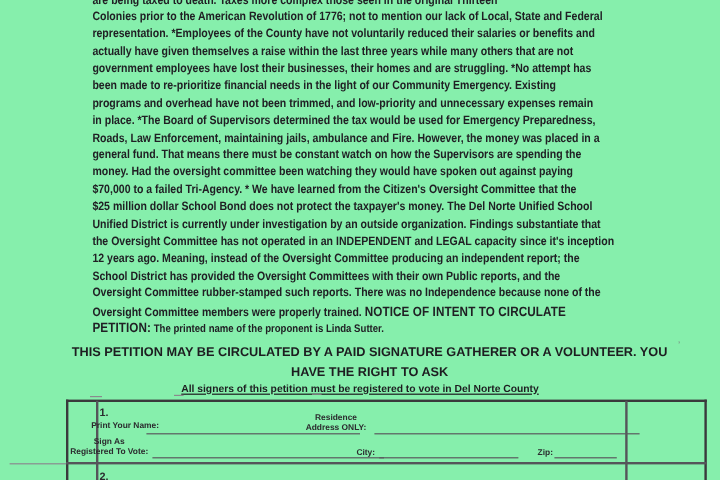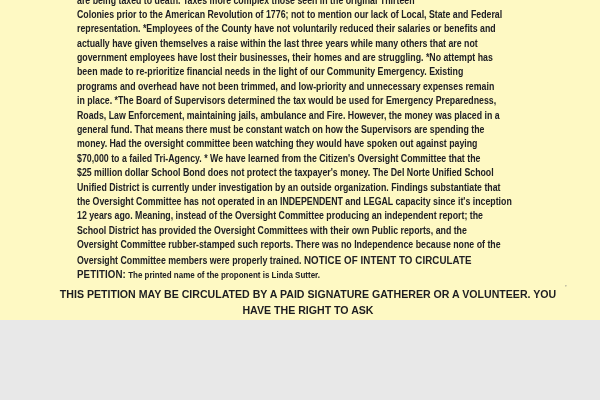--- a/index.html
+++ b/index.html
@@ -1,17 +1,17 @@
 <!DOCTYPE html>
 <html><head>
 <meta charset="utf-8">
 <style>
   html,body{margin:0;padding:0;background:#e8e8e8;}
   #page{
-    position:relative;width:600px;height:320px;background:#fef9c3;
+    position:relative;width:600px;height:400px;background:#86efac;
     overflow:hidden;font-family:"Liberation Sans",sans-serif;color:#202024;
   }
   
   #body-lines{
     position:absolute;left:77px;top:-6.5px;
     transform:scaleX(0.87);transform-origin:0 0;
     font-size:10.1px;font-weight:700;line-height:14.4px;
     white-space:nowrap;letter-spacing:0;
   }
   .bline{height:14.4px;}

